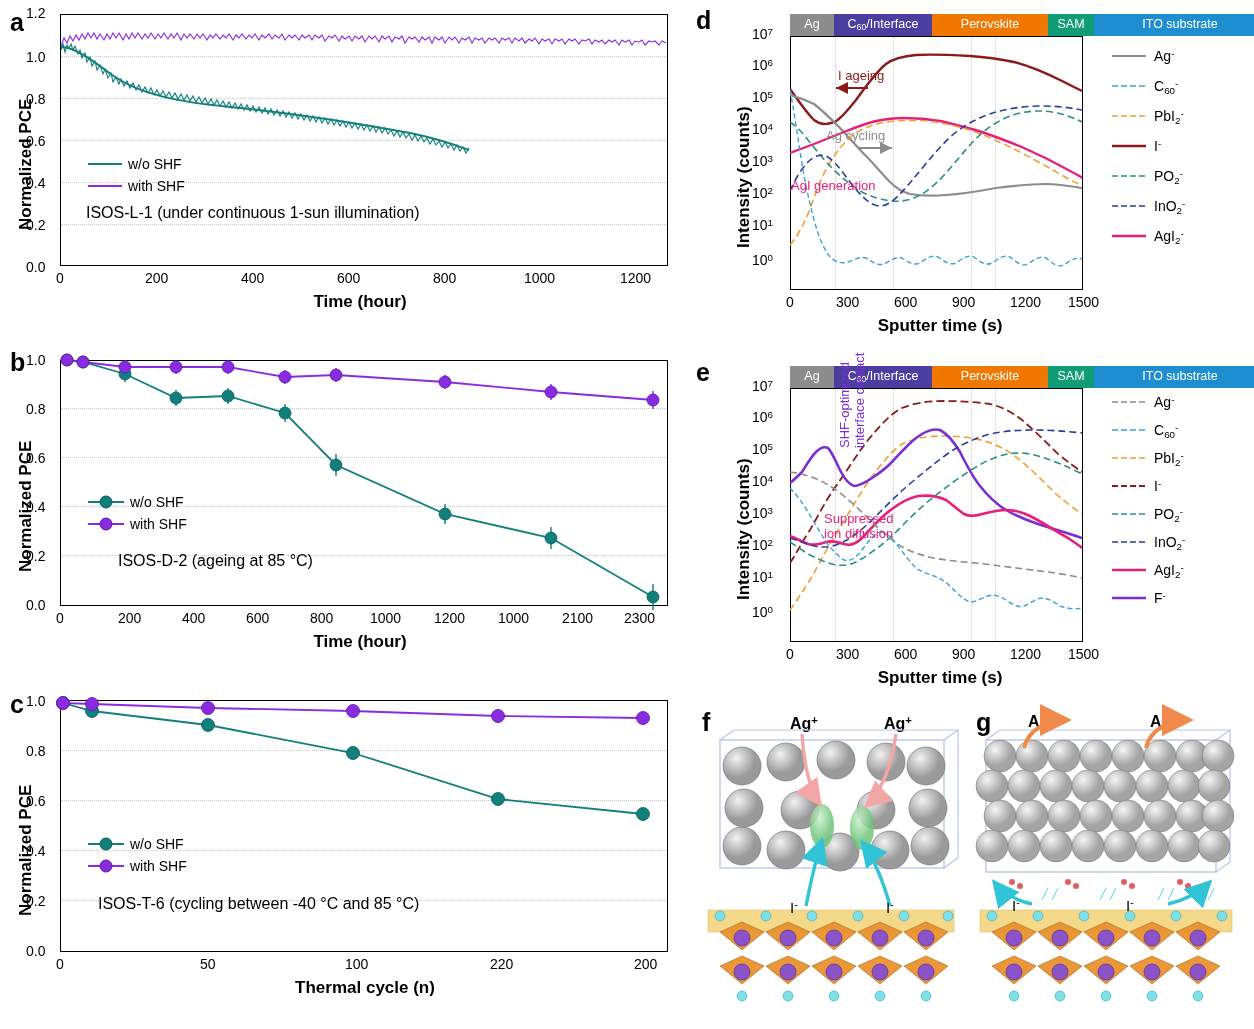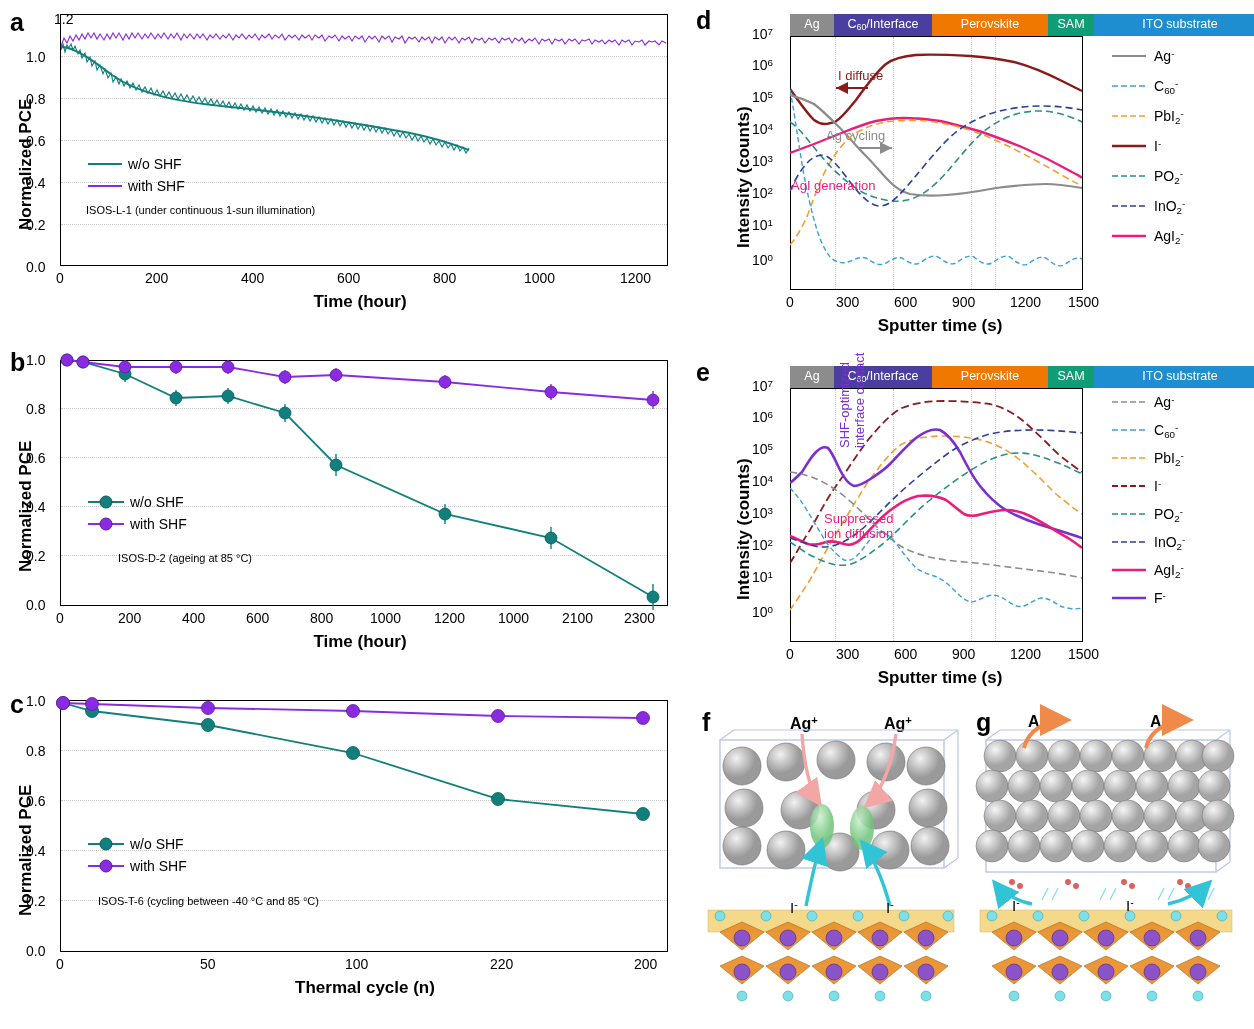--- a/index.html
+++ b/index.html
@@ -9,38 +9,38 @@
   .axis-title{position:absolute;font-size:17px;font-weight:bold;text-align:center;}
   .ylab{position:absolute;font-size:17px;font-weight:bold;transform-origin:0 0;transform:rotate(-90deg);white-space:nowrap;}
   .tick{position:absolute;font-size:14px;}
   .frame{position:absolute;border:1.3px solid #000;box-sizing:border-box;}
   .gridline{position:absolute;border-top:1px dotted #c8c8c8;}
   .vgrid{position:absolute;border-left:1px dotted #c8c8c8;}
   .legend-text{position:absolute;font-size:14px;white-space:nowrap;}
   .ann{position:absolute;font-size:13px;white-space:nowrap;}
   svg{position:absolute;top:0;left:0;overflow:visible;}
   .bandbox{position:absolute;box-sizing:border-box;color:#fff;font-size:12.5px;display:flex;align-items:center;justify-content:center;text-align:center;line-height:1.05;}
-  .small-note{position:absolute;font-size:11px;text-align:right;}
+  .small-note{position:absolute;font-size:16px;text-align:right;}
   sub{font-size:0.7em;vertical-align:-0.25em;}
   sup{font-size:0.7em;vertical-align:0.45em;}
 </style>
 </head>
 <body>
 
 <div class="panel" style="left:0;top:0;width:690px;height:330px;">
   <div class="plabel" style="left:10px;top:8px;">a</div>
   <div class="frame" style="left:60px;top:14px;width:608px;height:252px;"></div>
 
   <div class="gridline" style="left:61px;top:56px;width:606px;"></div>
   <div class="gridline" style="left:61px;top:98px;width:606px;"></div>
   <div class="gridline" style="left:61px;top:140px;width:606px;"></div>
   <div class="gridline" style="left:61px;top:182px;width:606px;"></div>
   <div class="gridline" style="left:61px;top:224px;width:606px;"></div>
 
-  <div class="tick" style="left:26px;top:11px;margin-left:28px;">1.2</div>
+  <div class="tick" style="left:26px;top:5px;">1.2</div>
   <div class="tick" style="left:26px;top:49px;">1.0</div>
   <div class="tick" style="left:26px;top:91px;">0.8</div>
   <div class="tick" style="left:26px;top:133px;">0.6</div>
   <div class="tick" style="left:26px;top:175px;">0.4</div>
   <div class="tick" style="left:26px;top:217px;">0.2</div>
   <div class="tick" style="left:26px;top:259px;">0.0</div>
 
   <div class="tick" style="left:56px;top:270px;">0</div>
   <div class="tick" style="left:145px;top:270px;">200</div>
   <div class="tick" style="left:241px;top:270px;">400</div>
@@ -280,21 +280,21 @@
       <path fill="none" stroke="#f0a030" stroke-width="1.6" stroke-dasharray="7,4" d="M100,245 C106,238 112,228 118,214 C124,198 130,180 138,166 C146,152 154,142 164,134 C174,128 184,124 196,122 C210,120 224,120 238,121 C252,123 266,126 280,130 C294,135 308,141 322,148 C338,156 354,165 370,174 C380,180 388,184 392,186"></path>
 
       <path fill="none" stroke="#2a8f86" stroke-width="1.6" stroke-dasharray="7,4" d="M100,122 C106,126 112,132 118,140 C126,150 134,160 142,168 C152,178 162,186 172,192 C182,197 192,200 202,201 C212,202 222,200 232,194 C242,188 252,178 262,166 C272,154 282,142 292,133 C302,124 314,118 326,114 C338,111 350,110 362,112 C374,114 384,118 392,122"></path>
 
       <path fill="none" stroke="#2b3f9e" stroke-width="1.6" stroke-dasharray="7,4" d="M100,191 C104,182 110,170 118,162 C124,156 130,154 136,156 C142,159 148,166 154,174 C160,182 166,190 172,196 C178,202 184,206 190,206 C196,206 202,202 208,196 C216,188 224,178 234,166 C244,154 254,142 266,132 C278,123 292,116 306,112 C320,108 336,106 352,106 C368,106 382,108 392,110"></path>
 
       <path fill="none" stroke="#3aa0dc" stroke-width="1.4" stroke-dasharray="5,3" d="M100,90 C104,110 108,140 113,170 C117,192 122,214 127,230 C131,243 136,252 141,258 C146,262 152,264 158,262 C164,260 170,256 176,258 C182,262 188,266 194,264 C200,261 206,256 212,258 C218,262 224,266 230,263 C236,259 242,254 248,257 C254,261 260,266 266,263 C272,259 278,254 284,257 C290,262 296,266 302,263 C308,259 314,254 320,257 C326,262 332,267 338,264 C344,260 350,255 356,258 C362,263 368,268 374,265 C380,261 386,256 392,259"></path>
     </g>
   </svg>
 
-  <div class="ann" style="left:148px;top:68px;color:#8b1a1a;">I diffuse</div>
+  <div class="ann" style="left:148px;top:68px;color:#8b1a1a;">I ageing</div>
   <div class="ann" style="left:136px;top:128px;color:#8c8c8c;">Ag cycling</div>
   <div class="ann" style="left:101px;top:178px;color:#e81e7a;">AgI generation</div>
   <svg width="564" height="350">
     <defs>
       <marker id="arrR" markerWidth="7" markerHeight="7" refX="6" refY="3" orient="auto">
           <path d="M0,0 L6,3 L0,6 z" fill="#8b1a1a"></path>
         </marker>
       <marker id="arrG" markerWidth="7" markerHeight="7" refX="6" refY="3" orient="auto">
           <path d="M0,0 L6,3 L0,6 z" fill="#8c8c8c"></path>
         </marker>

